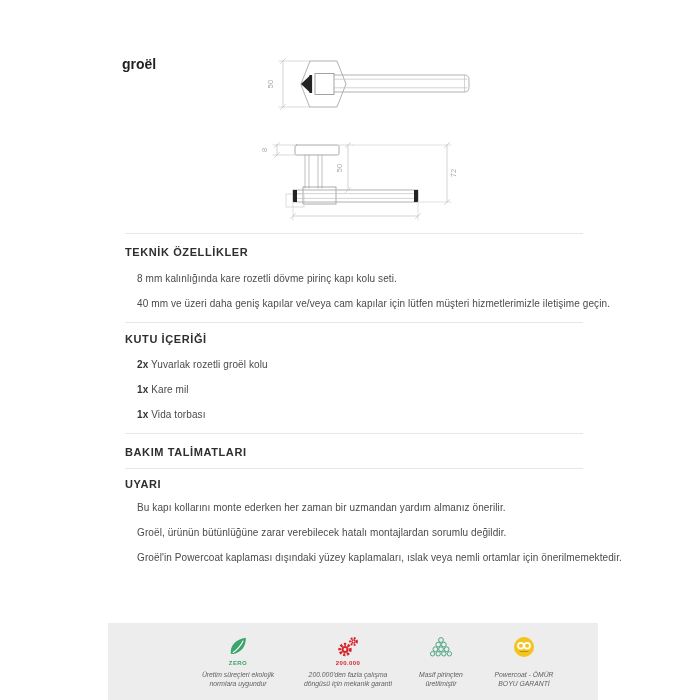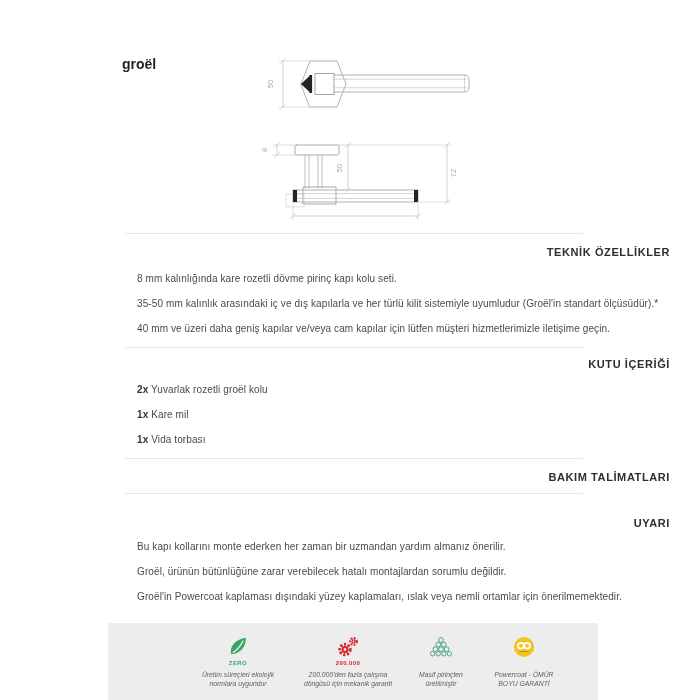--- a/index.html
+++ b/index.html
@@ -8,33 +8,33 @@
   
   .logo{position:absolute;left:122px;top:56px;font-size:14px;font-weight:600;
         color:#1f1f1f;letter-spacing:0px;}
   
   .drawing{position:absolute;left:253px;top:50px;width:230px;height:183px;overflow:hidden;}
   .drawing svg{display:block;}
   .dimtext{font-family:"Liberation Sans",sans-serif;font-size:7.5px;fill:#a8a8a8;}
   
   .content{position:absolute;left:125px;top:233px;width:545px;}
   .rule{height:1px;width:458px;background:#e7e7e7;}
-  .sec{font-size:11px;font-weight:700;color:#2e2e2e;letter-spacing:.6px;margin:0;line-height:13px;text-align:right;}
+  .sec{font-size:11px;font-weight:700;color:#2e2e2e;letter-spacing:.6px;margin:0;line-height:13px;}
   .body{font-size:10px;color:#4a4a4a;margin:12px;line-height:13px;white-space:nowrap;letter-spacing:.1px;}
   .qty{font-weight:700;color:#333;}
   .sec-technical{margin-top:12px}
   .p-t1{margin-top:13px}.p-t2{margin-top:12px}.p-t3{margin-top:12px}
   .rule-2{margin-top:9px}
   .sec-box{margin-top:10px}
   .item-1{margin-top:12px}.item-2{margin-top:11px}.item-3{margin-top:11px}
   .rule-3{margin-top:5px}
   .sec-care{margin-top:12px}
   .p-c1{margin-top:8px}
   .rule-4{margin-top:9px}
-  .sec-warn{margin-top:23px}
+  .sec-warn{margin-top:9px}
   .p-w1{margin-top:10px}.p-w2{margin-top:9px}.p-w3{margin-top:9px}
   
   .footer{position:absolute;left:108px;top:623px;width:490px;height:77px;background:#ededed;}
   .badge{position:absolute;top:12px;text-align:center;}
   .badge-1{left:70px;width:120px;}
   .badge-2{left:175px;width:130px;}
   .badge-3{left:273px;width:120px;}
   .badge-4{left:356px;width:120px;}
   .badge-icon{height:24px;display:flex;align-items:center;justify-content:center;}
   .badge-value{min-height:8px;font-size:6px;font-weight:700;letter-spacing:.4px;line-height:8px;}
@@ -106,21 +106,20 @@
         <text class="dimtext" text-anchor="middle" x="102" y="189">145</text>
       </g>
     </svg>
   </div>
 
   <div class="content">
     <div class="rule"></div>
 
     <h2 class="sec sec-technical">TEKNİK ÖZELLİKLER</h2>
     <p class="body p-t1">8 mm kalınlığında kare rozetli dövme pirinç kapı kolu seti.</p>
-    <p class="body p-t2">35-50 mm kalınlık arasındaki iç ve dış kapılarla ve her türlü kilit sistemiyle uyumludur (Groël'in standart ölçüsüdür).*</p>
     <p class="body p-t3">40 mm ve üzeri daha geniş kapılar ve/veya cam kapılar için lütfen müşteri hizmetlerimizle iletişime geçin.</p>
 
     <div class="rule rule-2"></div>
 
     <h2 class="sec sec-box">KUTU İÇERİĞİ</h2>
     <p class="body item-1"><span class="qty">2x</span> <span>Yuvarlak rozetli groël kolu</span></p>
     <p class="body item-2"><span class="qty">1x</span> <span>Kare mil</span></p>
     <p class="body item-3"><span class="qty">1x</span> <span>Vida torbası</span></p>
 
     <div class="rule rule-3"></div>

